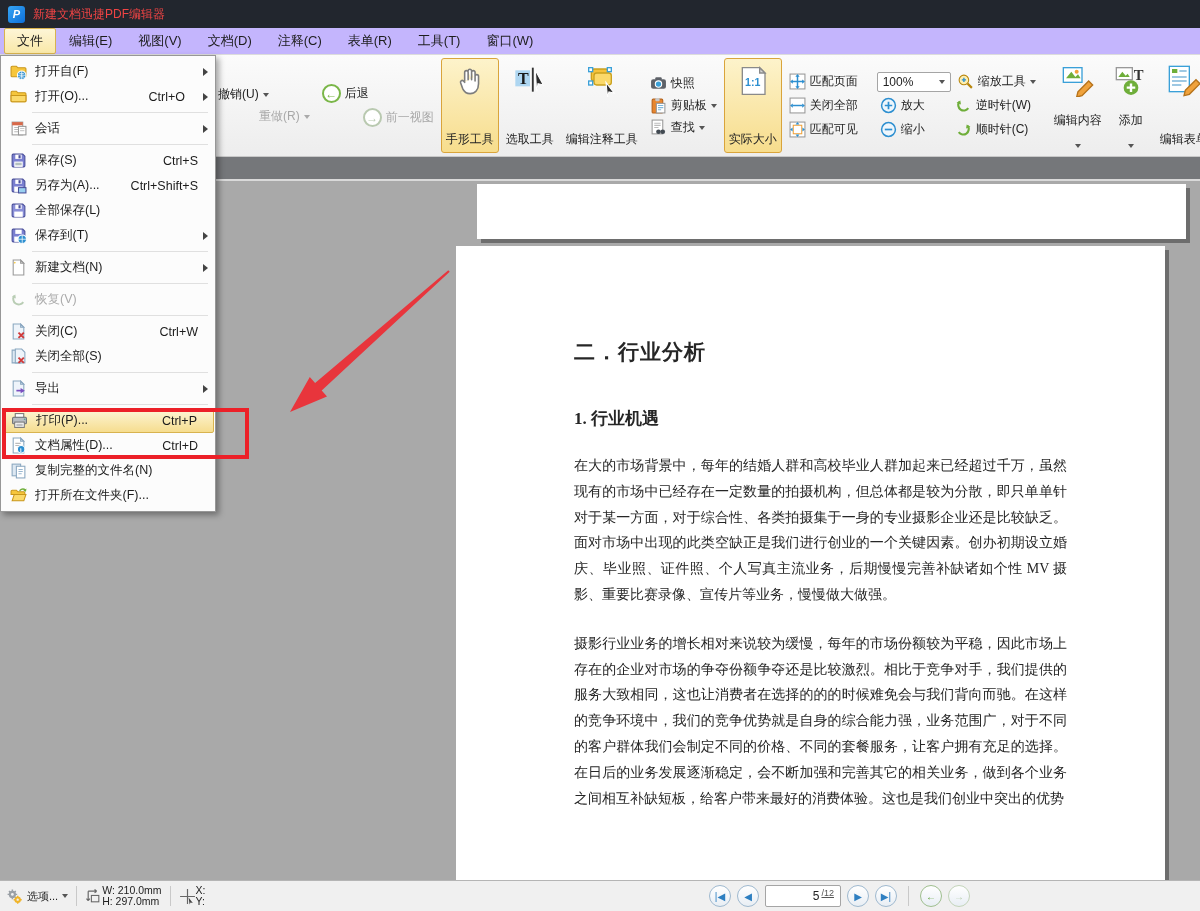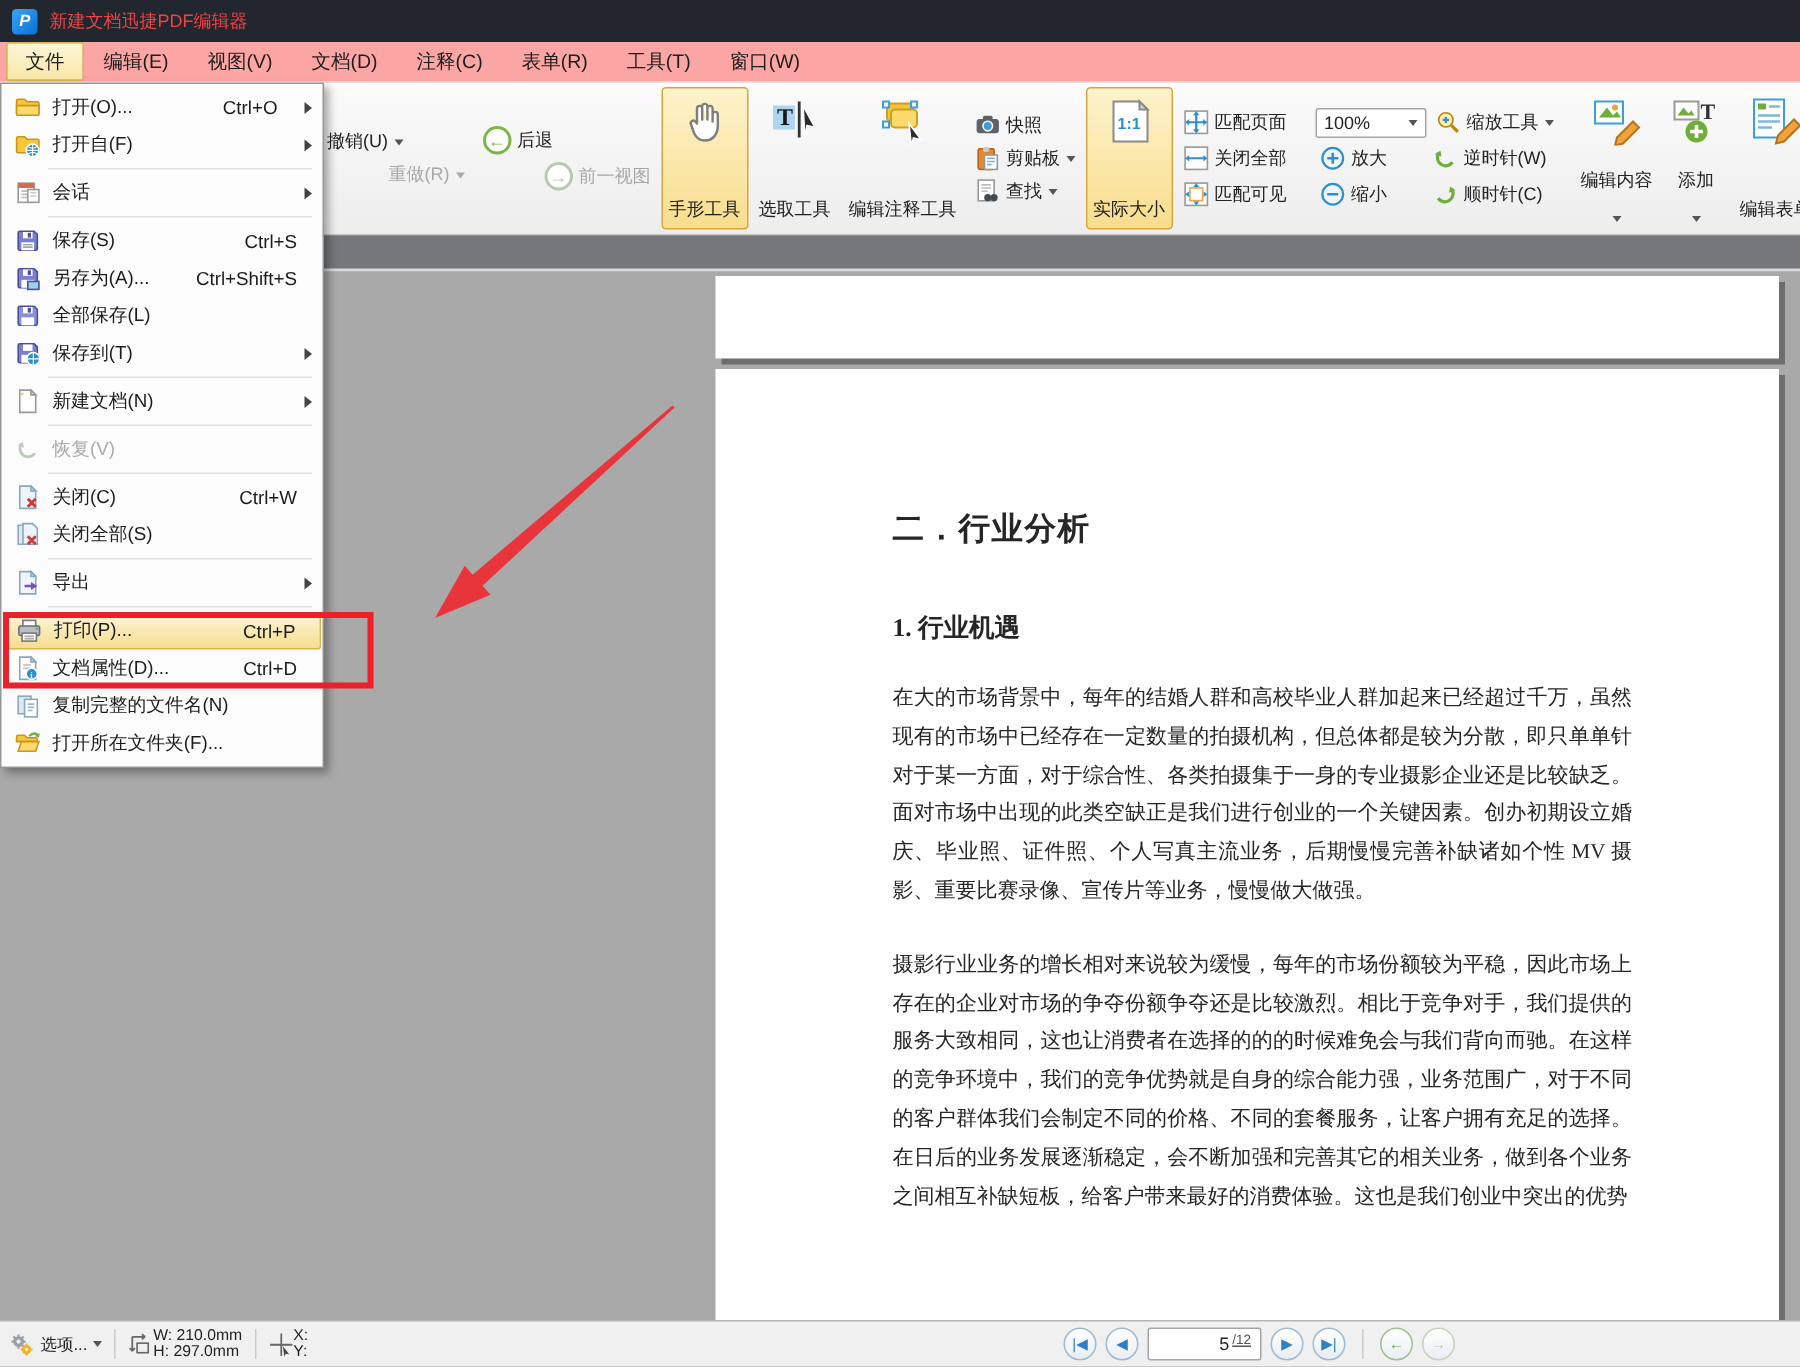--- a/index.html
+++ b/index.html
@@ -9,21 +9,21 @@
   
   .titlebar { position:absolute; left:0; top:0; width:1200px; height:28px;
     background:#22262e; display:flex; align-items:center; padding-left:8px; gap:8px; }
   .logo { width:17px; height:17px; border-radius:3px;
     background:linear-gradient(135deg,#36a5f5,#0d6fd8); color:#fff; font-weight:bold;
     font-size:11px; display:flex; align-items:center; justify-content:center; font-style:italic; }
   .titletext { color:#ef4444; font-size:12px; }
 
   
   .menubar { position:absolute; left:0; top:28px; width:1200px; height:27px;
-    background:#fca5a5; border-bottom:1px solid #dcdcdc; display:flex; align-items:center;
+    background:#c4b5fd; border-bottom:1px solid #dcdcdc; display:flex; align-items:center;
     font-size:13px; color:#1d1d1d; padding-left:4px; }
   .menubar .mitem { padding:4px 13px; cursor:default; }
   .menubar .mitem.active { background:linear-gradient(#fdf5d7,#f9e8a8); border:1px solid #d8b34f;
     border-radius:2px; padding:3px 12px; }
 
   
   .toolbar { position:absolute; left:0; top:55px; width:1200px; height:102px;
     background:linear-gradient(#fbfbfb,#ededed); border-bottom:1px solid #c8c8c8;
     display:flex; align-items:stretch; font-size:12px; color:#222; }
   .tb-sep { width:1px; background:#d2d2d2; margin:5px 3px; }
@@ -44,21 +44,21 @@
     display:flex; align-items:center; justify-content:space-between; padding:0 5px; font-size:12px; }
   .ico16 { width:17px; height:17px; flex:0 0 auto; }
   .ico30 { width:34px; height:32px; }
 
   
   .docarea { position:absolute; left:0; top:157px; width:1200px; height:723px; background:#a9a9a9; }
   .darkstrip { position:absolute; left:0; top:0; width:1200px; height:24px; background:#75777a;
     border-bottom:2px solid #d9d9d9; }
   .page { position:absolute; background:#fff; box-shadow:4px 4px 0 rgba(60,60,60,.55); }
   .page4 { left:477px; top:27px; width:709px; height:55px; }
-  .page5 { left:477px; top:89px; width:709px; height:640px; overflow:hidden;
+  .page5 { left:456px; top:89px; width:709px; height:640px; overflow:hidden;
     font-family:"Liberation Serif","DejaVu Serif",serif; color:#262626; }
   .page5 .inner { padding:92px 98px 0 118px; }
   .doc-h1 { font-size:21px; font-weight:bold; letter-spacing:1px; }
   .doc-h2 { font-size:17px; font-weight:bold; }
   .doc-h2.s1 { margin-top:41px; }
   .doc-p { font-size:14px; line-height:25.8px; text-align:justify; margin-top:23px; }
   .doc-h2.s2 { margin-top:18px; }
 
   
   .filemenu { position:absolute; left:0; top:55px; width:216px; background:#fcfcfc;
@@ -362,33 +362,33 @@
         <div class="doc-p">在大的市场背景中，每年的结婚人群和高校毕业人群加起来已经超过千万，虽然现有的市场中已经存在一定数量的拍摄机构，但总体都是较为分散，即只单单针对于某一方面，对于综合性、各类拍摄集于一身的专业摄影企业还是比较缺乏。面对市场中出现的此类空缺正是我们进行创业的一个关键因素。创办初期设立婚庆、毕业照、证件照、个人写真主流业务，后期慢慢完善补缺诸如个性 MV 摄影、重要比赛录像、宣传片等业务，慢慢做大做强。</div>
         <div class="doc-p">摄影行业业务的增长相对来说较为缓慢，每年的市场份额较为平稳，因此市场上存在的企业对市场的争夺份额争夺还是比较激烈。相比于竞争对手，我们提供的服务大致相同，这也让消费者在选择的的的时候难免会与我们背向而驰。在这样的竞争环境中，我们的竞争优势就是自身的综合能力强，业务范围广，对于不同的客户群体我们会制定不同的价格、不同的套餐服务，让客户拥有充足的选择。在日后的业务发展逐渐稳定，会不断加强和完善其它的相关业务，做到各个业务之间相互补缺短板，给客户带来最好的消费体验。这也是我们创业中突出的优势</div>
       </div>
     </div>
   </div>
 
   <div class="filemenu">
     <div class="fm-item">
       <svg class="ico16" viewBox="0 0 16 16">
           <path d="M1 4a1 1 0 011-1h4l1.5 1.5H14a1 1 0 011 1V12a1 1 0 01-1 1H2a1 1 0 01-1-1z" fill="#f6c63c" stroke="#c9961a"></path>
+          <circle cx="11" cy="11.5" r="4" fill="#2d8fd0" stroke="#fff"></circle>
+          <path d="M7.2 11.5h7.6M11 7.7v7.6M8.3 9.2c1.6 1.2 3.8 1.2 5.4 0M8.3 13.8c1.6-1.2 3.8-1.2 5.4 0" stroke="#fff" stroke-width="0.7" fill="none"></path>
+        </svg>
+      <span class="lbl">打开自(F)</span>
+        <span class="sub-arrow"></span>
+    </div>
+    <div class="fm-item">
+      <svg class="ico16" viewBox="0 0 16 16">
+          <path d="M1 4a1 1 0 011-1h4l1.5 1.5H14a1 1 0 011 1V12a1 1 0 01-1 1H2a1 1 0 01-1-1z" fill="#f6c63c" stroke="#c9961a"></path>
           <path d="M1 7h14v5a1 1 0 01-1 1H2a1 1 0 01-1-1z" fill="#fbd96a" stroke="#c9961a"></path>
         </svg>
       <span class="lbl">打开(O)...</span>
         <span class="sc">Ctrl+O</span>
-        <span class="sub-arrow"></span>
-    </div>
-    <div class="fm-item">
-      <svg class="ico16" viewBox="0 0 16 16">
-          <path d="M1 4a1 1 0 011-1h4l1.5 1.5H14a1 1 0 011 1V12a1 1 0 01-1 1H2a1 1 0 01-1-1z" fill="#f6c63c" stroke="#c9961a"></path>
-          <circle cx="11" cy="11.5" r="4" fill="#2d8fd0" stroke="#fff"></circle>
-          <path d="M7.2 11.5h7.6M11 7.7v7.6M8.3 9.2c1.6 1.2 3.8 1.2 5.4 0M8.3 13.8c1.6-1.2 3.8-1.2 5.4 0" stroke="#fff" stroke-width="0.7" fill="none"></path>
-        </svg>
-      <span class="lbl">打开自(F)</span>
         <span class="sub-arrow"></span>
     </div>
     <div class="fm-sep"></div>
     <div class="fm-item">
       <svg class="ico16" viewBox="0 0 16 16">
           <rect x="2" y="2" width="10" height="12" fill="#fff" stroke="#999"></rect>
           <rect x="2" y="2" width="10" height="3" fill="#d8694a"></rect>
           <path d="M4 7h6M4 9h6M4 11h4" stroke="#bbb"></path>
           <rect x="8" y="6" width="7" height="8" fill="#fff" stroke="#999"></rect>
           <path d="M9.5 8h4M9.5 10h4" stroke="#ccc"></path>

